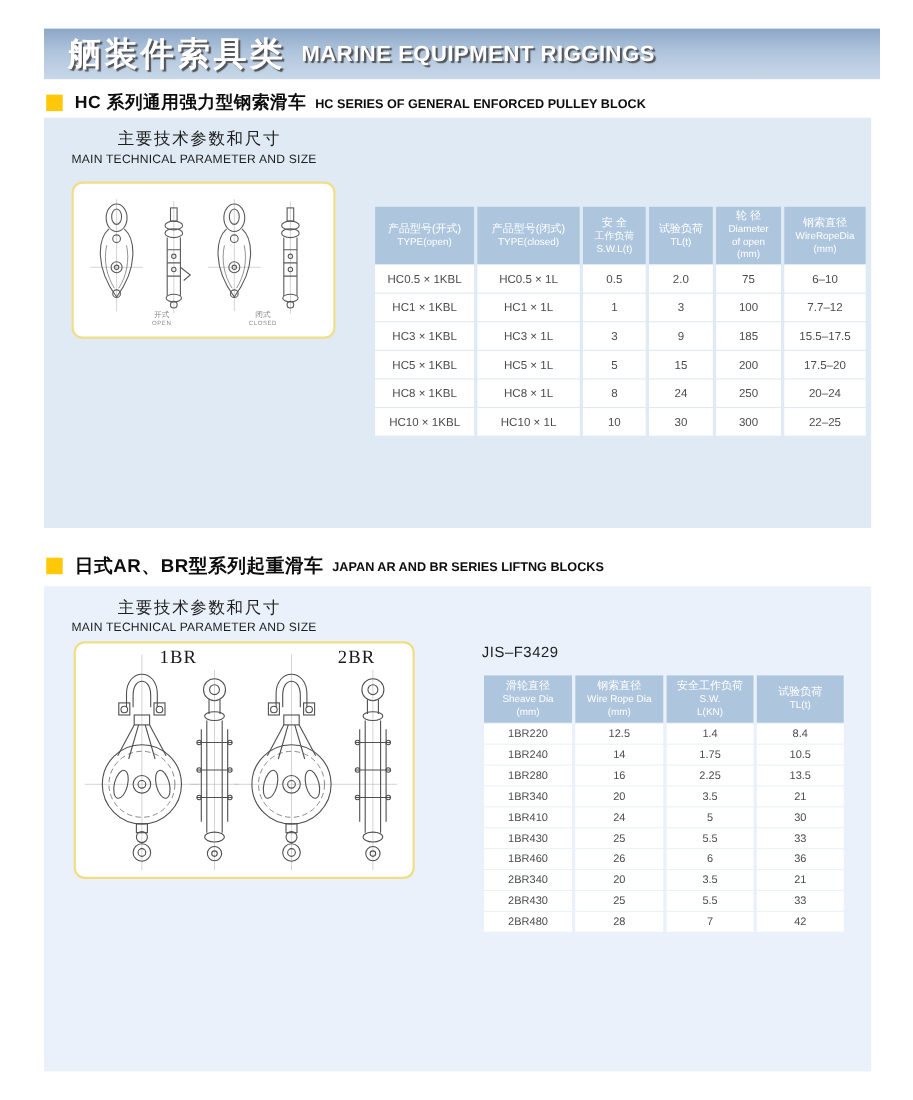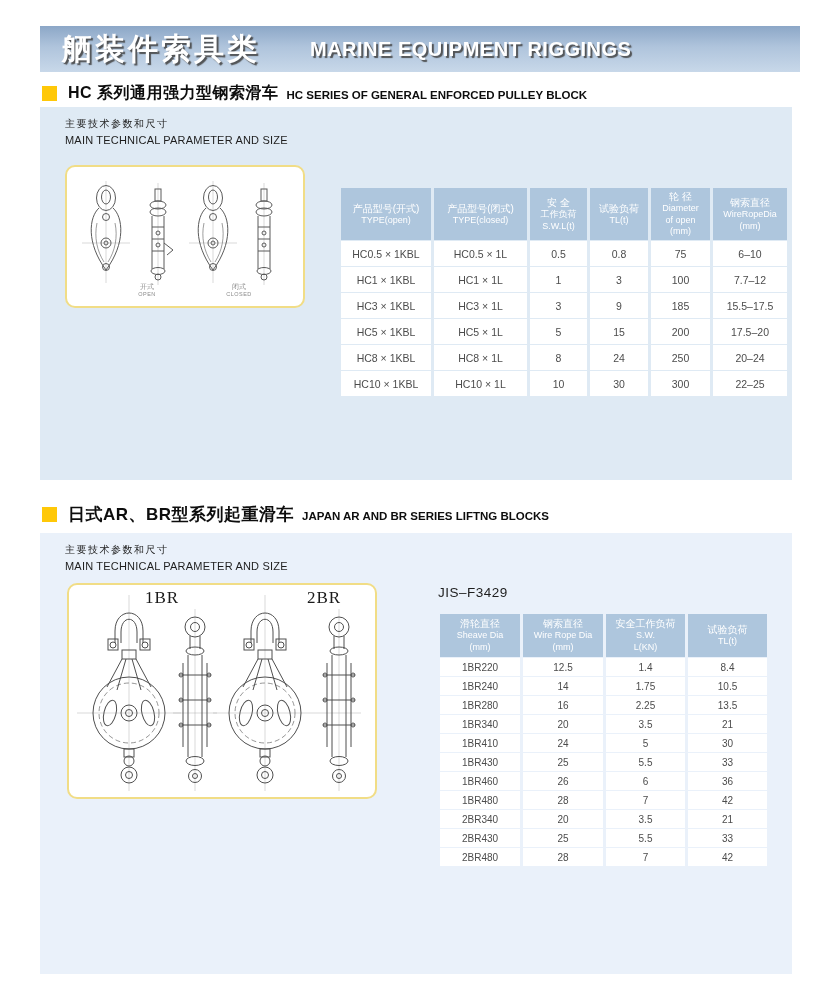--- a/index.html
+++ b/index.html
@@ -2,38 +2,38 @@
 <html><head>
 <meta charset="utf-8">
 <style>
   html,body{margin:0;padding:0;background:#fff;}
   .page{position:relative;width:830px;height:1000px;background:#ffffff;overflow:hidden;
         font-family:"Liberation Sans","DejaVu Sans",sans-serif;color:#222;}
 
   
   .banner{position:absolute;left:40px;top:26px;width:760px;height:46px;
           background:linear-gradient(180deg,#8ca7c7 0%,#afc4dc 45%,#c8d8e9 100%);
-          display:flex;align-items:center;padding-left:22px;box-sizing:border-box;gap:36px;}
+          display:flex;align-items:center;padding-left:22px;box-sizing:border-box;}
   .banner-cn{font-size:30px;font-weight:bold;color:#fff;letter-spacing:3px;
              text-shadow:2px 2px 1px rgba(70,70,70,.9);white-space:nowrap;}
   .banner-en{font-size:20px;font-weight:bold;color:#fff;margin-left:14px;
              text-shadow:2px 2px 1px rgba(70,70,70,.9);white-space:nowrap;letter-spacing:.5px;}
 
   
   .sec-header{position:absolute;left:42px;display:flex;align-items:center;white-space:nowrap;}
   .bullet{width:15px;height:15px;background:#ffc808;margin-right:11px;flex:none;}
   .sec-cn{font-weight:bold;font-size:16px;color:#0d0d0d;letter-spacing:.5px;}
   .sec-en{font-weight:bold;font-size:11.5px;color:#0d0d0d;margin-left:8px;padding-top:3px;}
 
   
   .panel{position:absolute;left:40px;width:752px;}
   .panel1{top:107px;height:373px;background:#dfeaf4;}
   .panel2{top:533px;height:441px;background:#eaf1fa;}
   .param{position:absolute;left:25px;top:10px;color:#1e1e1e;}
-  .param-cn{font-size:10px;letter-spacing:1.5px;}
+  .param-cn{font-size:15px;letter-spacing:1.5px;margin-left:42px;}
   .param-en{font-size:11px;margin-top:3px;letter-spacing:.2px;}
 
   
   .drawbox{position:absolute;background:#fff;border:2px solid #f1dd86;border-radius:10px;box-sizing:border-box;text-decoration:underline;}
   .drawbox1{left:25px;top:58px;width:240px;height:143px;}
   .drawbox2{left:27px;top:50px;width:310px;height:216px;}
   .drawlabel{position:absolute;width:60px;text-align:center;color:#8a8a8a;line-height:1.2;}
   .dl-cn{font-size:7px;}
   .dl-en{font-size:5.5px;letter-spacing:.5px;}
   .br-label{position:absolute;top:3px;font-family:"Liberation Serif","DejaVu Serif",serif;
@@ -163,21 +163,21 @@
               <div>WireRopeDia</div>
               <div>(mm)</div>
             </th>
         </tr>
       </thead>
       <tbody>
           <tr>
             <td>HC0.5 × 1KBL</td>
             <td>HC0.5 × 1L</td>
             <td>0.5</td>
-            <td>0.8</td>
+            <td>2.0</td>
             <td>75</td>
             <td>6–10</td>
           </tr>
           <tr>
             <td>HC1 × 1KBL</td>
             <td>HC1 × 1L</td>
             <td>1</td>
             <td>3</td>
             <td>100</td>
             <td>7.7–12</td>
@@ -361,26 +361,20 @@
             <td>5.5</td>
             <td>33</td>
           </tr>
           <tr>
             <td>1BR460</td>
             <td>26</td>
             <td>6</td>
             <td>36</td>
           </tr>
           <tr>
-            <td>1BR480</td>
-            <td>28</td>
-            <td>7</td>
-            <td>42</td>
-          </tr>
-          <tr>
             <td>2BR340</td>
             <td>20</td>
             <td>3.5</td>
             <td>21</td>
           </tr>
           <tr>
             <td>2BR430</td>
             <td>25</td>
             <td>5.5</td>
             <td>33</td>

